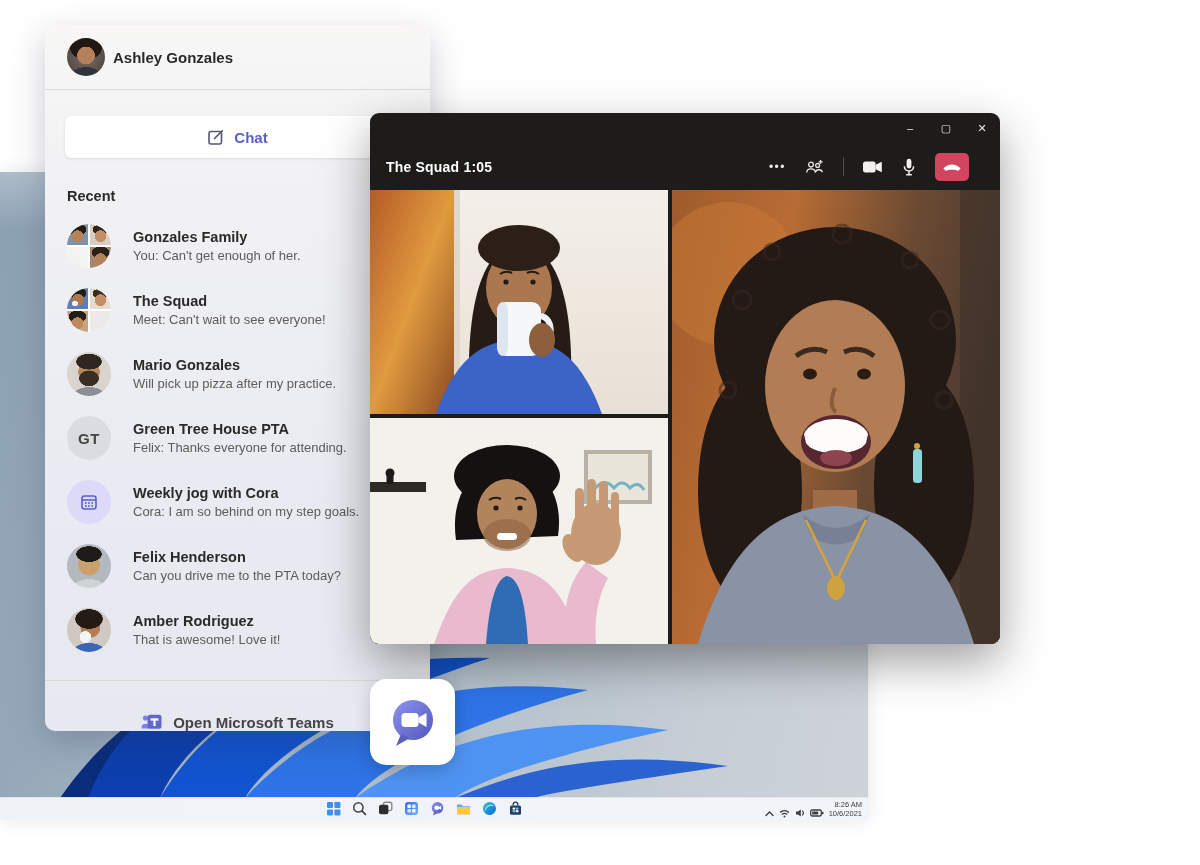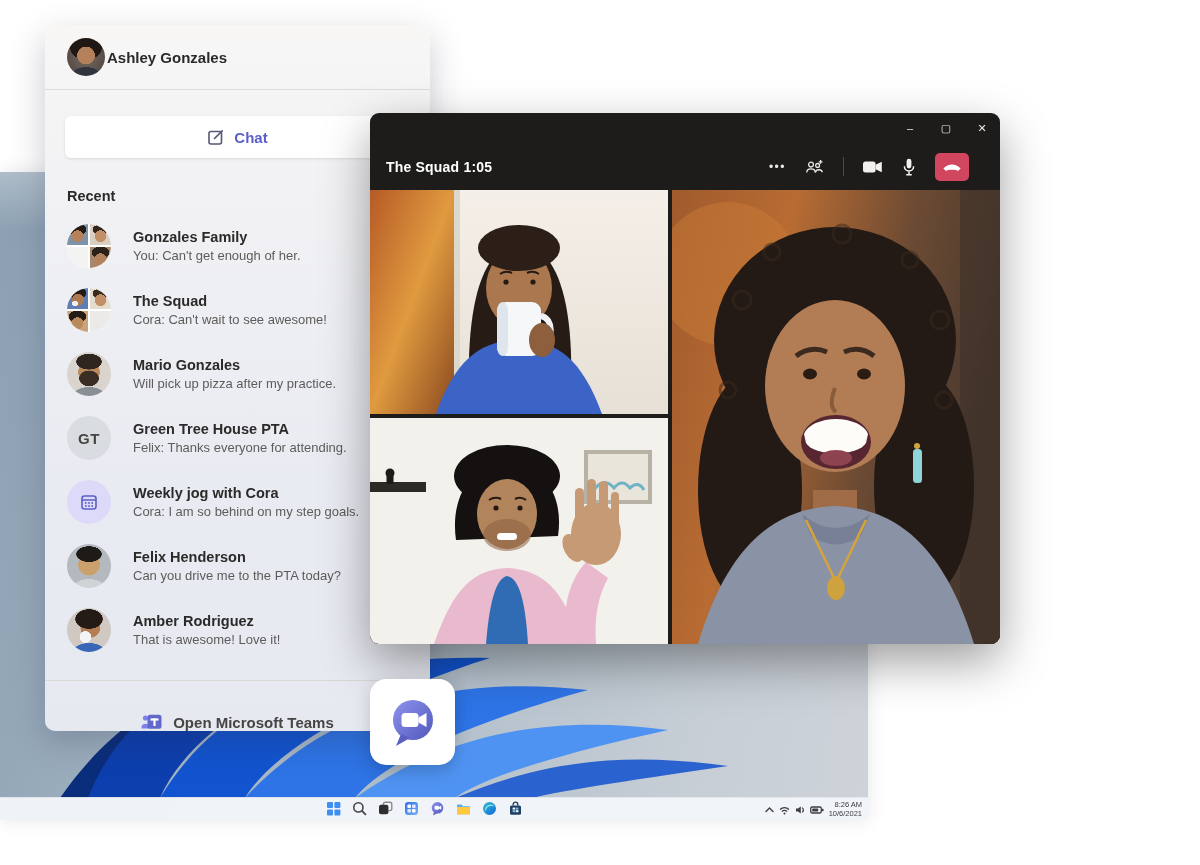--- a/index.html
+++ b/index.html
@@ -10,28 +10,28 @@
   .desktop{position:absolute;left:0;top:172px;width:868px;height:648px;overflow:hidden;
     background:linear-gradient(180deg,rgba(255,255,255,.30),rgba(255,255,255,0) 9%),
                linear-gradient(100deg,#8ba0b2 0%,#9fb1c0 24%,#b4c1cc 56%,#c7ced6 82%,#ced3d9 100%);
     box-shadow:0 0 18px rgba(0,0,0,.10);}
   .bloom{position:absolute;left:60px;top:468px;width:730px;height:158px;}
   .taskbar{position:absolute;left:0;top:625px;width:100%;height:23px;
     background:rgba(242,246,250,.96);border-top:1px solid rgba(0,0,0,.05);}
   .tb-icons{position:absolute;left:326px;top:3px;display:flex;gap:11px;align-items:center;}
   .tbi{width:15px;height:15px;border:0;padding:0;background:transparent;display:block;cursor:pointer;}
   .tbi svg{display:block;}
-  .tray{position:absolute;right:6px;top:3px;display:flex;gap:5px;align-items:center;height:17px;}
+  .tray{position:absolute;right:6px;top:3px;display:flex;gap:5px;align-items:flex-end;height:17px;}
   .clock{font-size:7.5px;line-height:8.5px;color:#3c3c3c;text-align:right;}
 
   
   .panel{position:absolute;left:45px;top:25px;width:385px;height:706px;border-radius:10px;
     background:linear-gradient(180deg,#f8f7f6 0%,#f2f2f4 20%,#e9ebf2 65%,#e6e9f0 100%);
     box-shadow:0 12px 34px rgba(40,45,70,.25);z-index:2;}
-  .panel header{display:flex;align-items:center;gap:2px;height:64px;padding:0 22px;
+  .panel header{display:flex;align-items:center;gap:8px;height:64px;padding:0 22px;
     border-bottom:1px solid #dddcda;}
   .p-name{font-size:15px;font-weight:bold;color:#2b2a29;}
   .btn-row{display:flex;gap:12px;padding:26px 20px 0 20px;}
   .p-btn{flex:1;height:42px;border:0;border-radius:6px;background:#fff;cursor:pointer;
     box-shadow:0 1px 3px rgba(0,0,0,.10);display:flex;align-items:center;justify-content:center;gap:9px;
     font-family:inherit;font-size:15px;font-weight:bold;color:#5b5fc7;}
   .recent-h{margin:30px 0 4px 22px;font-size:14.5px;font-weight:bold;color:#2b2a29;}
   .list{margin-top:10px;}
   .item{display:flex;align-items:center;gap:22px;padding:10px 22px;cursor:pointer;}
   .it-title{font-size:14.5px;font-weight:bold;color:#2b2a29;line-height:18px;}
@@ -256,21 +256,21 @@
       </div>
       <div class="item">
         <div class="av collage">
             <div class="c-s1"></div>
             <div class="c-s2"></div>
             <div class="c-s3"></div>
             <div class="c-s4"></div>
           </div>
         <div>
             <div class="it-title">The Squad</div>
-             <div class="it-sub">Cora: Can't wait to see awesome!</div>
+             <div class="it-sub">Meet: Can't wait to see everyone!</div>
           </div>
       </div>
       <div class="item">
         <div class="av av-mario"></div>
         <div>
             <div class="it-title">Mario Gonzales</div>
              <div class="it-sub">Will pick up pizza after my practice.</div>
           </div>
       </div>
       <div class="item">

